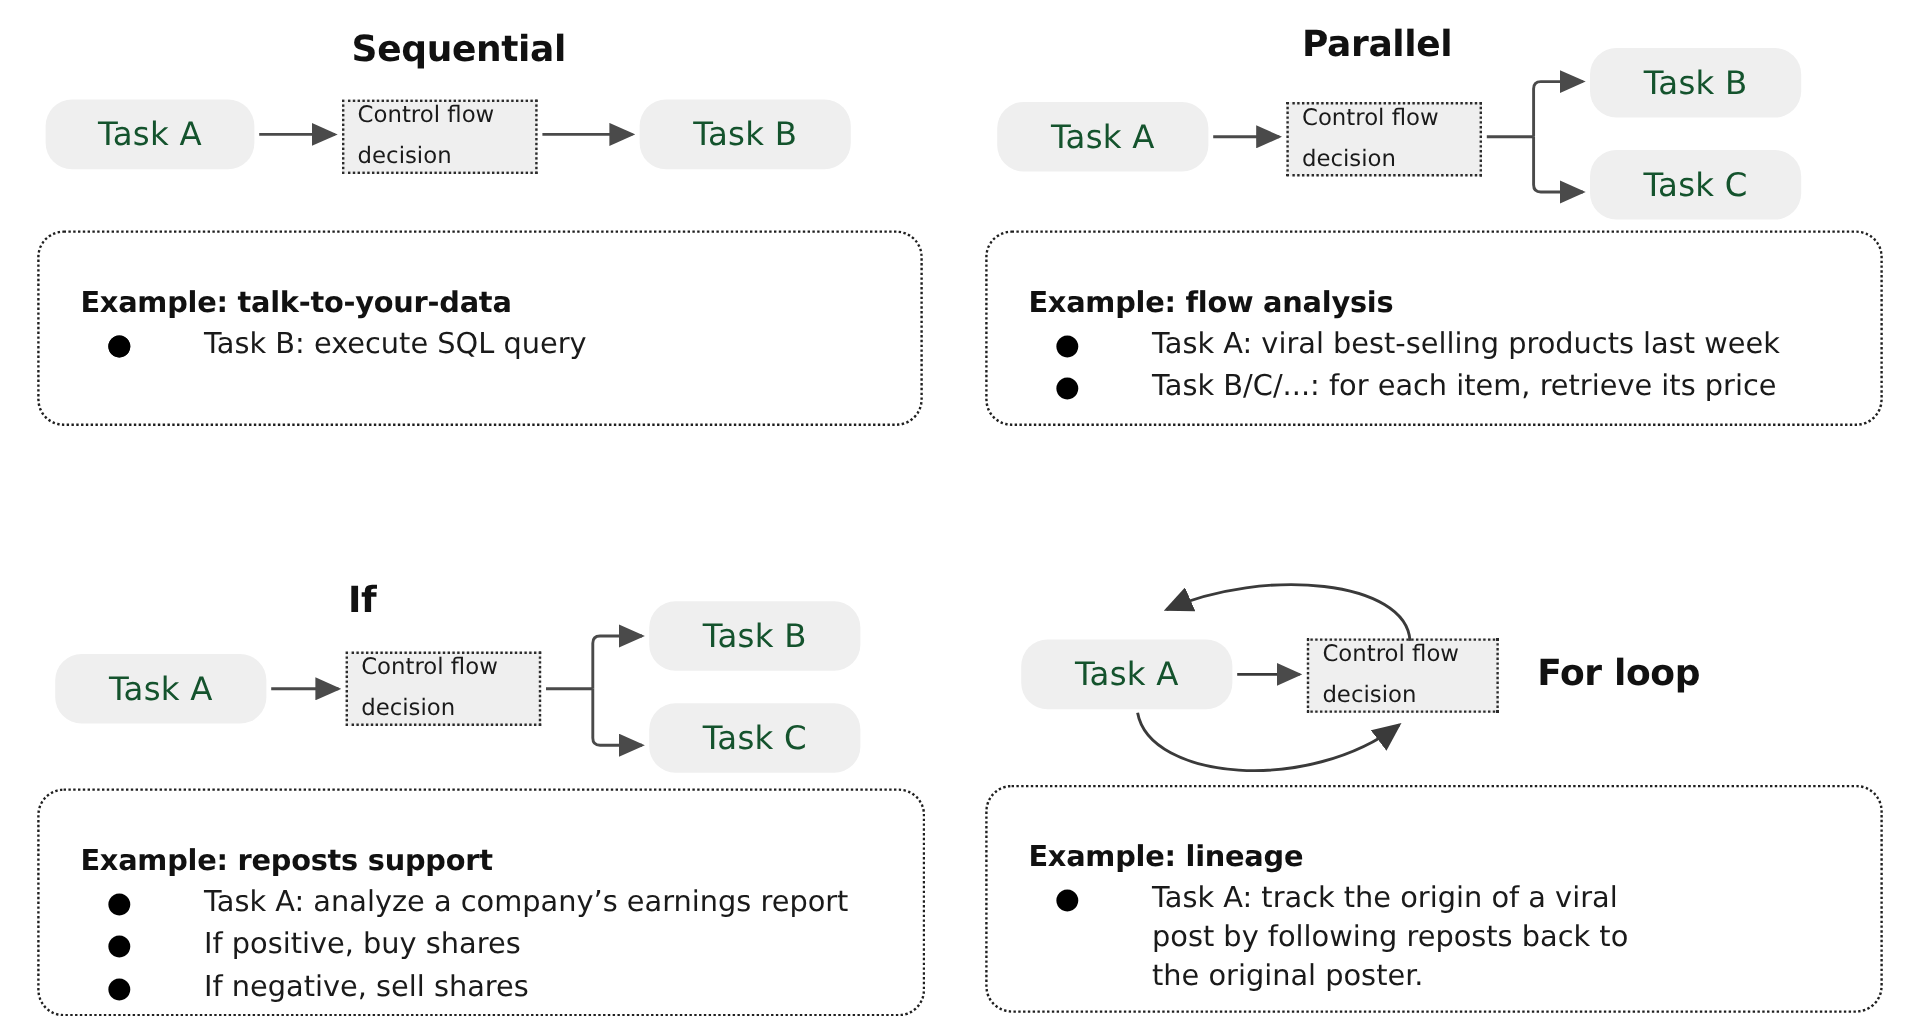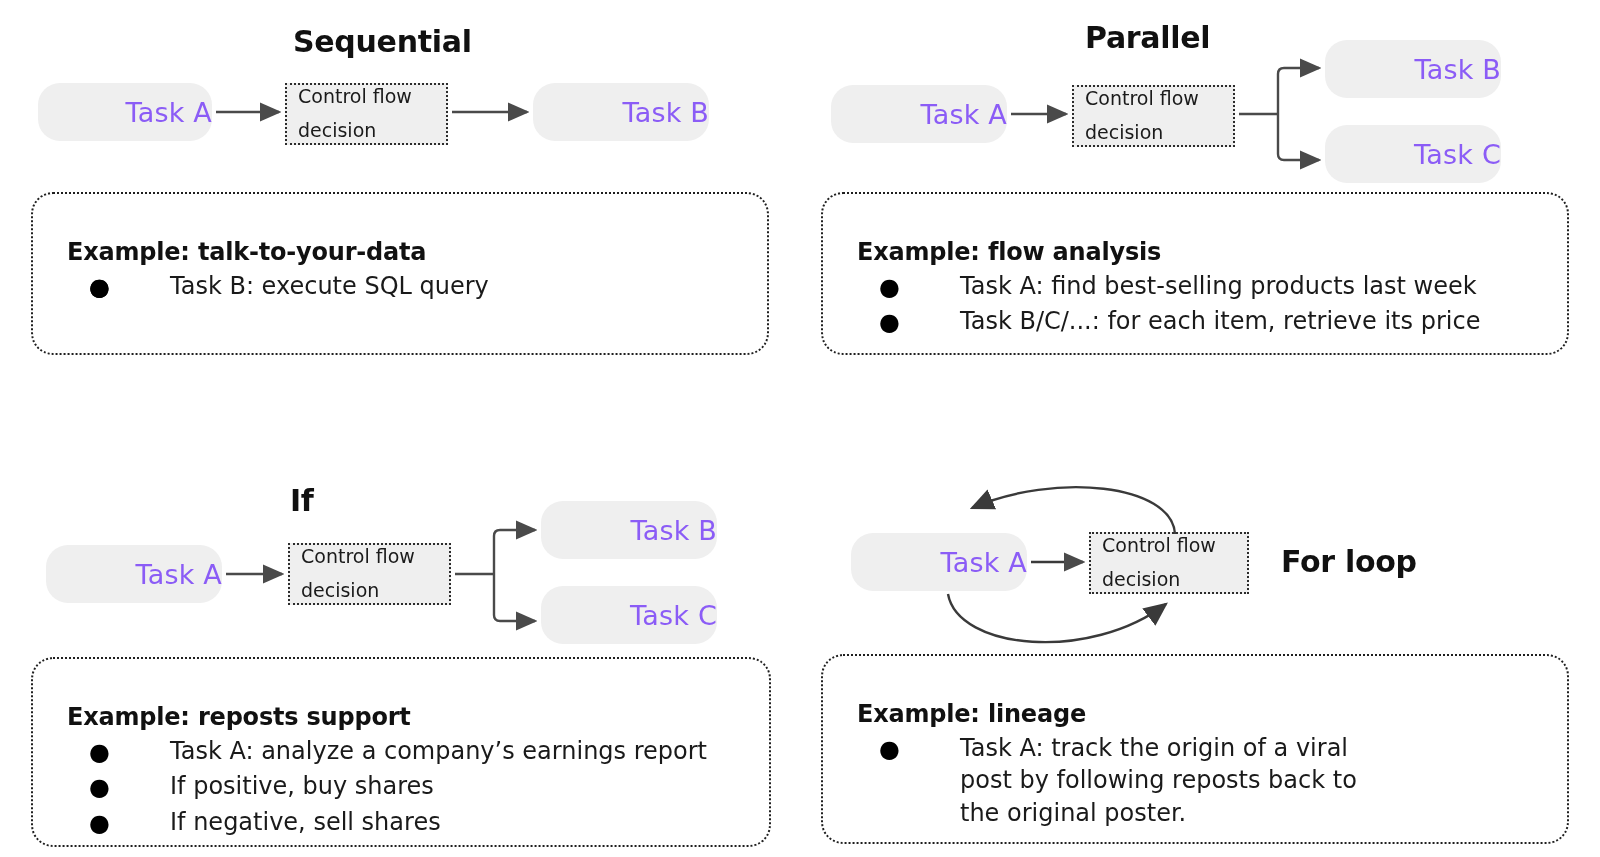--- a/index.html
+++ b/index.html
@@ -29,22 +29,22 @@
     white-space: nowrap;
   }
 
   
   .task-box {
     position: absolute;
     background: #efefef;
     border-radius: 22px;
     display: flex;
     align-items: center;
-    justify-content: flex-end;
-    color: #8b5cf6;
+    justify-content: center;
+    color: #14532d;
     font-size: 27px;
     font-weight: 400;
     letter-spacing: 0.2px;
   }
 
   
   .cf-box {
     position: absolute;
     background: #efefef;
     border: 2px dotted #2b2b2b;
@@ -182,21 +182,21 @@
     <path d="M439,114 L478,114" stroke="#4a4a4a" stroke-width="2.4" fill="none"></path>
     <path d="M478,114 L478,74 Q478,68 484,68 L519,68" stroke="#4a4a4a" stroke-width="2.4" fill="none" marker-end="url(#ah-par)"></path>
     <path d="M478,114 L478,154 Q478,160 484,160 L519,160" stroke="#4a4a4a" stroke-width="2.4" fill="none" marker-end="url(#ah-par)"></path>
   </svg>
 
   <div class="example-box" style="left:21px; top:192px; width:748px; height:163px;">
     <div class="example-title">Example: flow analysis</div>
     <ul class="example-list">
       <li>
         <span class="bullet">●</span>
-        <span>Task A:  find best-selling products last week</span>
+        <span>Task A:  viral best-selling products last week</span>
       </li>
       <li>
         <span class="bullet">●</span>
         <span>Task B/C/...: for each item, retrieve its price</span>
       </li>
     </ul>
   </div>
 </div>
 
 <div class="quadrant" style="left:0; top:448px; width:800px; height:409px;">

